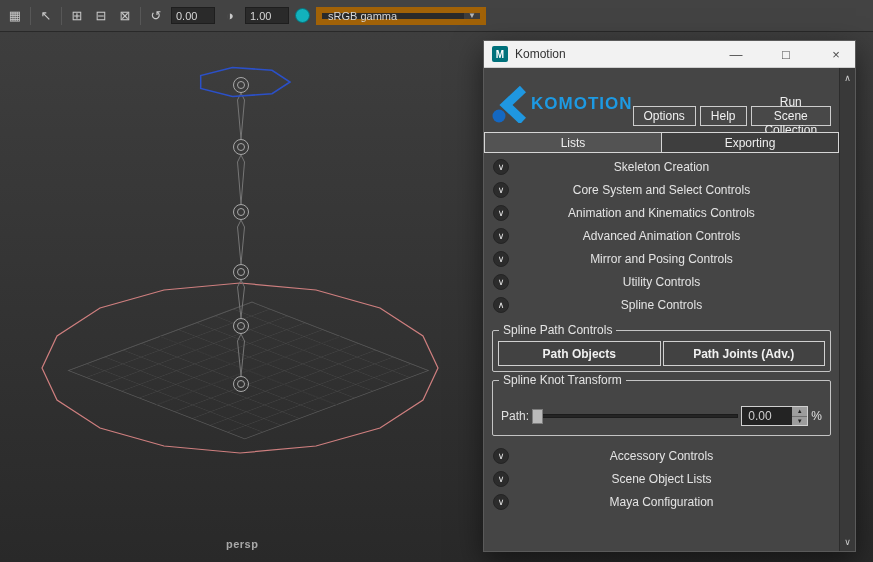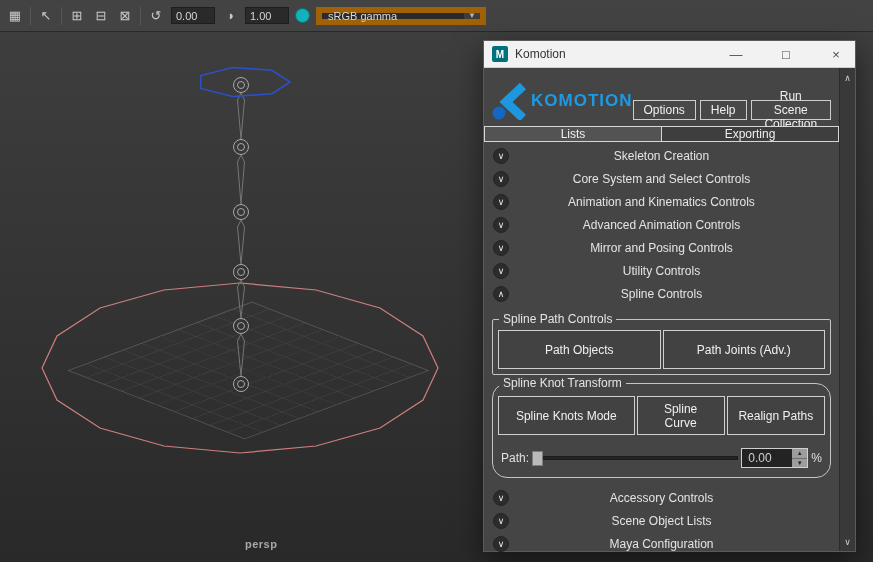--- a/index.html
+++ b/index.html
@@ -10,21 +10,21 @@
   }
 
   
   .viewport-canvas {
     position:absolute; top:32px; left:0; width:873px; height:530px;
     background:linear-gradient(#3e3e3e, #292929);
   }
   .scene { display:block; }
   .persp-label {
     position:absolute; left:226px; top:538px; font-size:11px; font-weight:bold;
-    color:#a8a8a8; letter-spacing:.5px;margin-left:19px;
+    color:#a8a8a8; letter-spacing:.5px;
   }
 
   
   .vp-toolbar {
     position:absolute; top:0; left:0; width:100%; height:32px;
     background:#434343; border-bottom:1px solid #292929;
     display:flex; align-items:center; gap:6px; padding:0 6px; z-index:2;
   }
   .tb-icon { width:18px; height:18px; display:flex; align-items:center; justify-content:center;
              color:#c9c9c9; font-size:13px; }
@@ -81,25 +81,25 @@
   .tab.active { background:#535353; }
 
   .sec-row { height:23px; position:relative; display:flex; align-items:center; justify-content:center; }
   .sec-chevron { position:absolute; left:9px; width:16px; height:16px; border-radius:50%;
                  background:#2c2c2c; border:1px solid #242424; color:#e8e8e8; font-size:9px;
                  display:flex; align-items:center; justify-content:center; }
   .sec-label { font-size:12px; color:#e4e4e4; }
 
   .frame { margin:14px 8px 0; border:1px solid #c4c4c4; border-radius:2px; position:relative;
            padding:10px 5px 5px; }
-  .frame.tall { margin-top:8px; padding:12px 5px 8px;border-radius:15px; }
+  .frame.tall { margin-top:8px; padding:12px 5px 8px; }
   .frame-legend { position:absolute; top:-8px; left:6px; background:#454545; padding:0 4px;
                   font-size:12px; color:#e4e4e4; }
   .btn-row { display:flex; gap:2px; }
-  .btn-row .btn { height:39px; background:#424242; border:1px solid #d0d0d0; }
+  .btn-row .btn { height:25px; background:#424242; border:1px solid #d0d0d0;font-weight:bold; }
   .w-lg { flex:1.65; } .w-md { flex:0.95; } .w-sm { flex:1.1; } .w-half { flex:1; }
 
   .path-row { display:flex; align-items:center; margin-top:12px; gap:3px; padding:0 3px; height:22px; }
   .path-label { font-size:12px; color:#e0e0e0; }
   .slider { flex:1; height:16px; position:relative; display:flex; align-items:center; }
   .slider-track { height:4px; background:#242424; border:1px solid #1b1b1b; width:100%; }
   .slider-handle { position:absolute; left:0; width:11px; height:15px; background:#bababa;
                    border:1px solid #7d7d7d; }
   .value-wrap { display:flex; border:1px solid #d0d0d0; height:20px; }
   .value-box { width:50px; background:#232323; color:#cfcfcf; font-size:12px;
@@ -250,25 +250,20 @@
         <div class="frame">
           <span class="frame-legend">Spline Path Controls</span>
           <div class="btn-row">
             <button class="btn w-half">Path Objects</button>
             <button class="btn w-half">Path Joints (Adv.)</button>
           </div>
         </div>
 
         <div class="frame tall">
           <span class="frame-legend">Spline Knot Transform</span>
-          <div class="btn-row">
-            <button class="btn w-lg">Spline Knots Mode</button>
-            <button class="btn w-md">Spline Curve</button>
-            <button class="btn w-sm">Realign Paths</button>
-          </div>
           <div class="path-row">
             <span class="path-label">Path:</span>
             <div class="slider">
               <div class="slider-track"></div>
               <div class="slider-handle"></div>
             </div>
             <div class="value-wrap">
               <div class="value-box">0.00</div>
               <div class="spinner">
                 <div class="spin-btn">▲</div>

